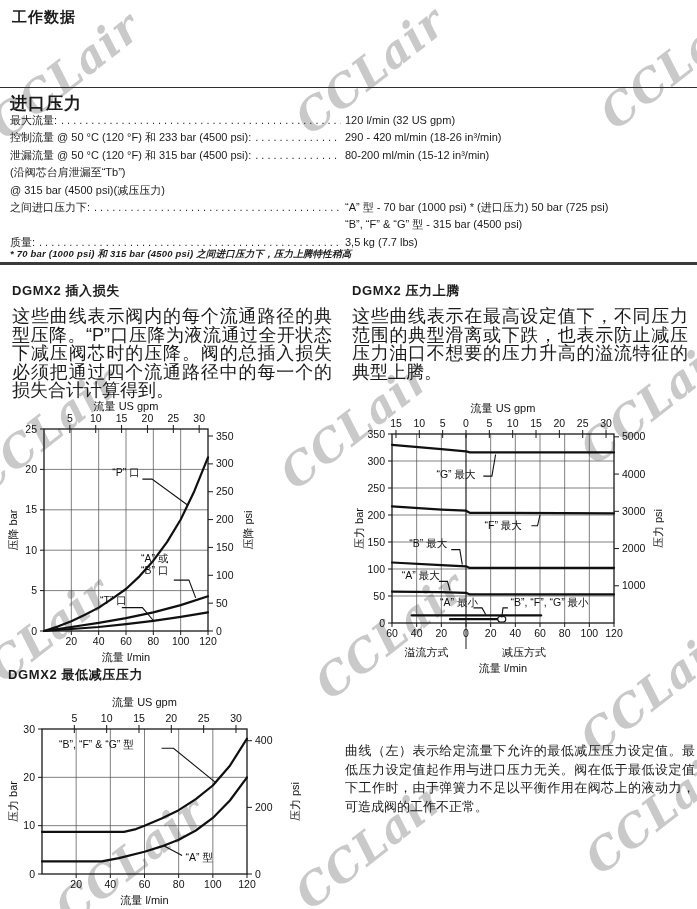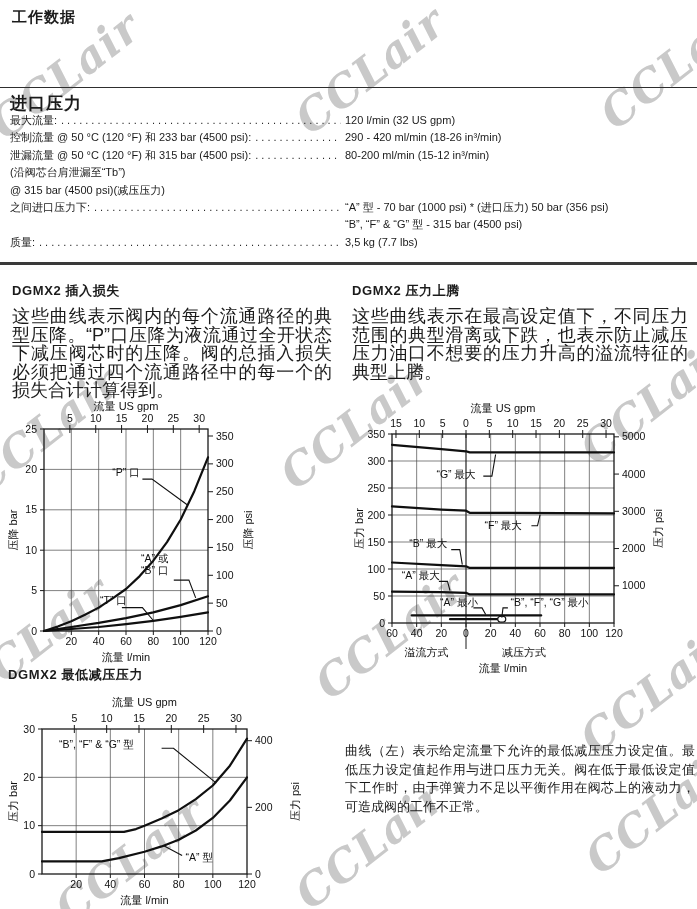--- a/index.html
+++ b/index.html
@@ -98,35 +98,36 @@
     <div class="spec-row">
       <div class="spec-left">
           <span class="spec-label">@ 315 bar (4500 psi)(减压压力)</span>
         </div>
     </div>
     <div class="spec-row">
       <div class="spec-left">
           <span class="spec-label">之间进口压力下:</span>
           <span class="spec-dots"></span>
         </div>
-      <div class="spec-value">“A” 型 - 70 bar (1000 psi) * (进口压力) 50 bar (356 psi)</div>
+      <div class="spec-value">“A” 型 - 70 bar (1000 psi) * (进口压力) 50 bar (725 psi)</div>
     </div>
     <div class="spec-row">
       <div class="spec-left"></div>
       <div class="spec-value">“B”, “F” &amp; “G” 型 - 315 bar (4500 psi)</div>
     </div>
     <div class="spec-row">
       <div class="spec-left">
           <span class="spec-label">质量:</span>
           <span class="spec-dots"></span>
         </div>
       <div class="spec-value">3,5 kg (7.7 lbs)</div>
     </div>
   </div>
 
+  <div id="spec-footnote">* 70 bar (1000 psi) 和 315 bar (4500 psi) 之间进口压力下，压力上腾特性稍高</div>
   <div class="rule-thick" style="top:262px;"></div>
 
   <div id="col-left">
     <div class="sec-heading">DGMX2  插入损失</div>
     <div class="sec-body">这些曲线表示阀内的每个流通路径的典型压降。“P”口压降为液流通过全开状态下减压阀芯时的压降。阀的总插入损失必须把通过四个流通路径中的每一个的损失合计计算得到。</div>
   </div>
   <div id="col-right">
     <div class="sec-heading">DGMX2  压力上腾</div>
     <div class="sec-body">这些曲线表示在最高设定值下，不同压力范围的典型滑离或下跌，也表示防止减压压力油口不想要的压力升高的溢流特征的典型上腾。</div>
   </div>

